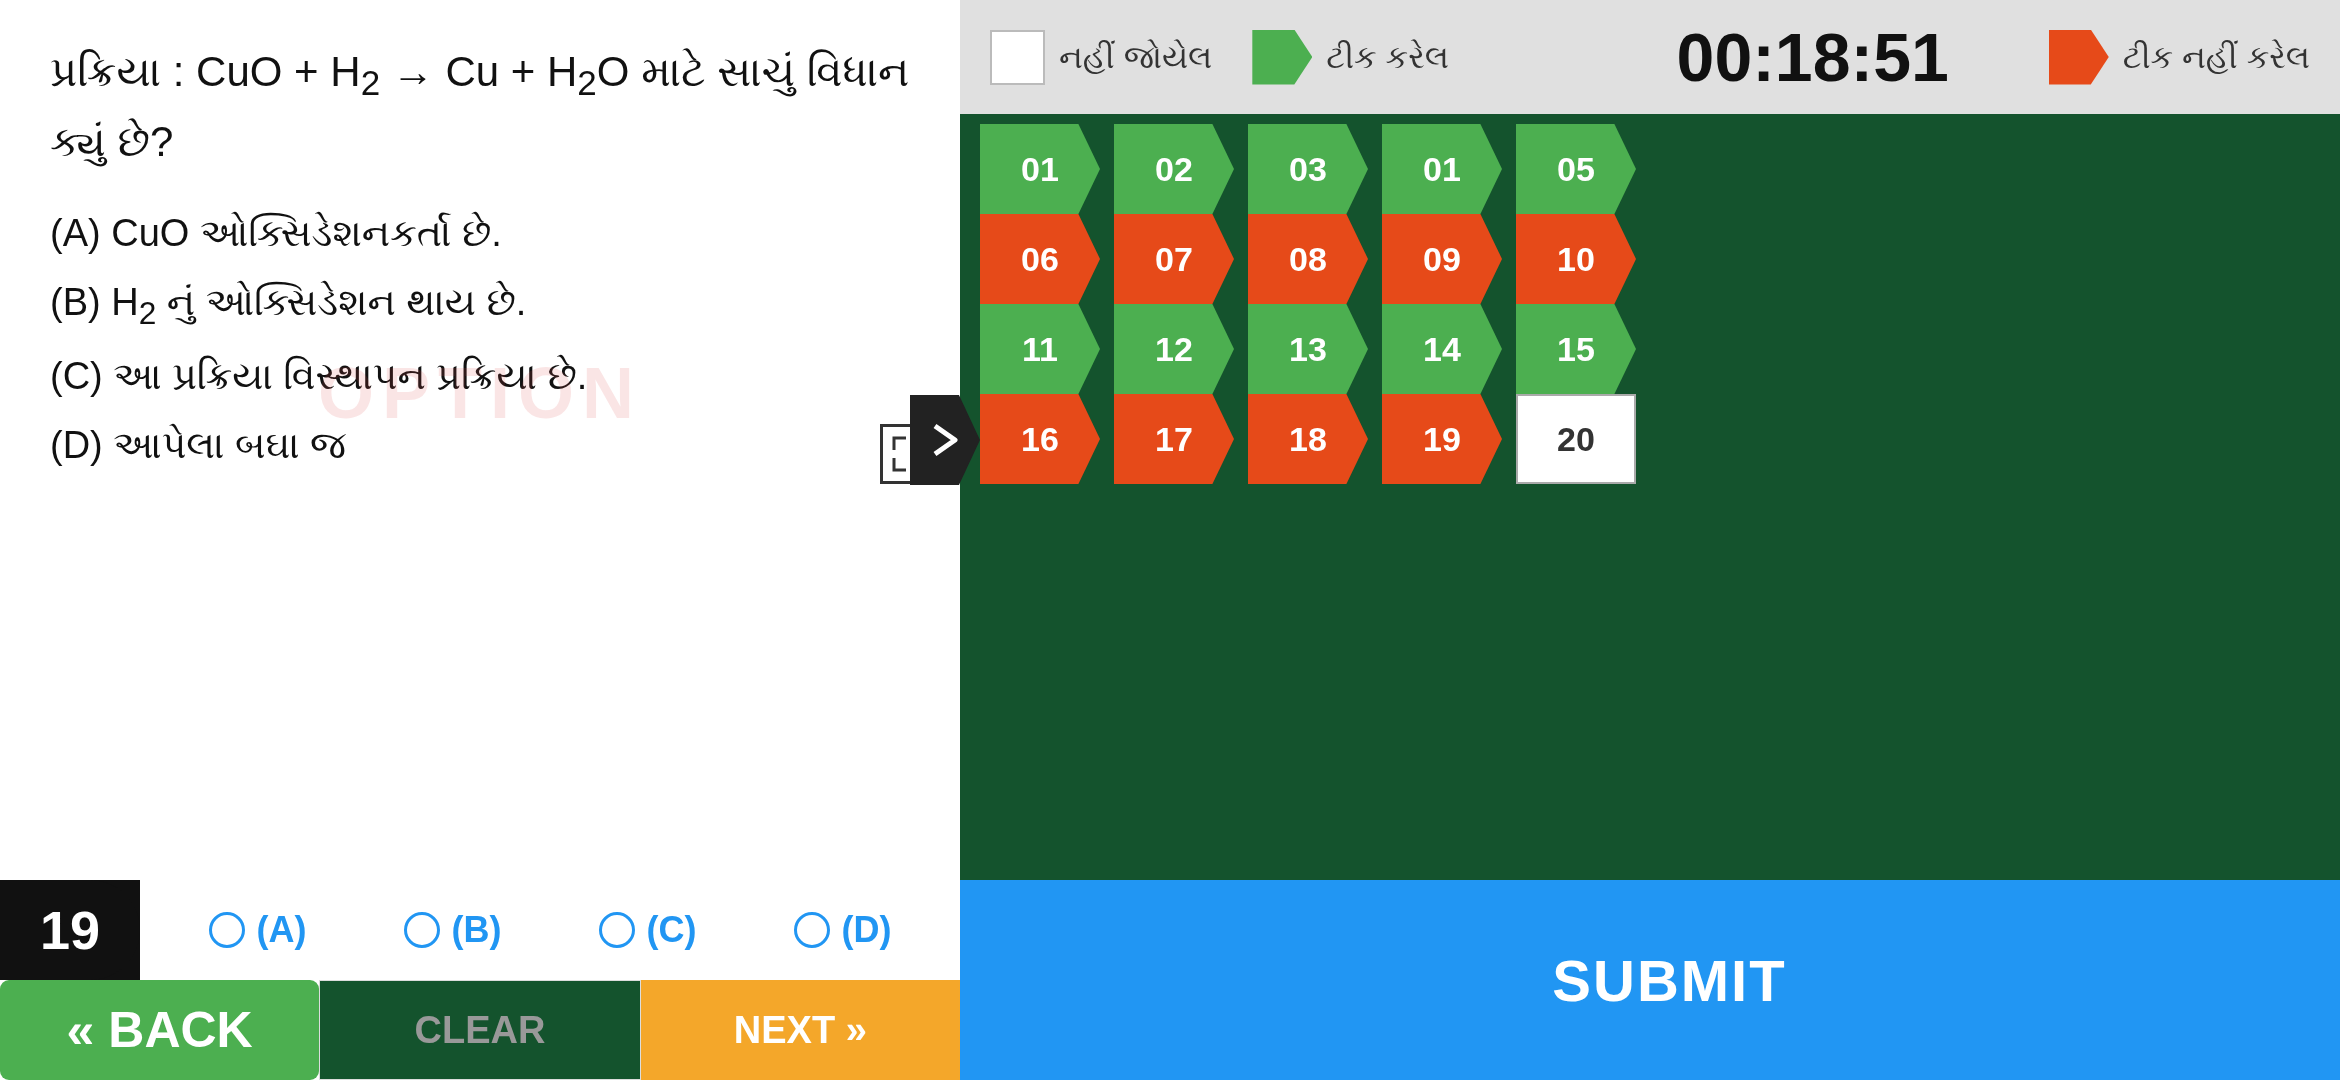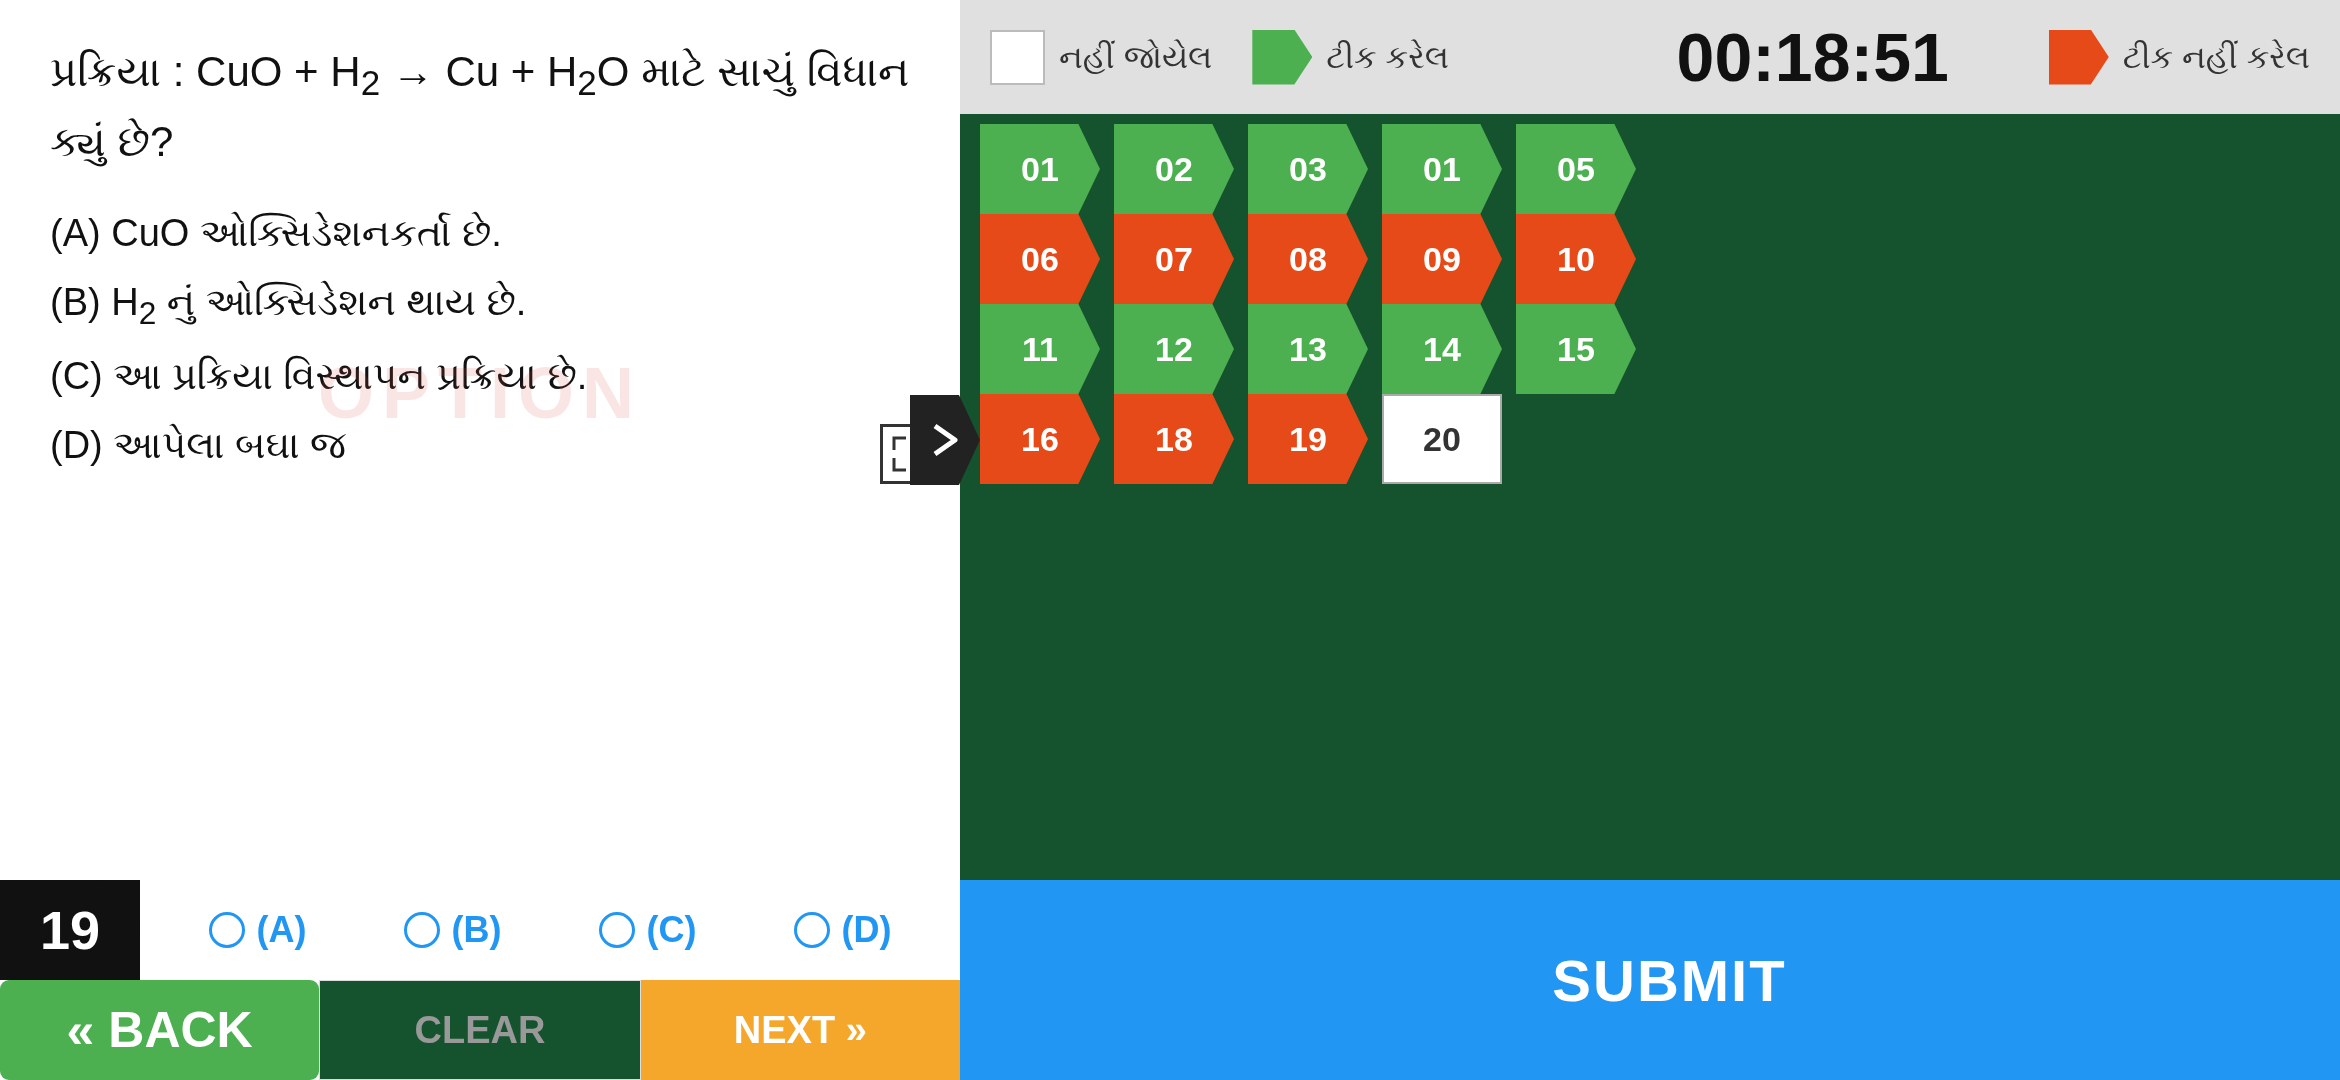--- a/index.html
+++ b/index.html
@@ -442,20 +442,21 @@
       </div>
       <div class="grid-row">
         <div class="q-btn green">11</div>
         <div class="q-btn green">12</div>
         <div class="q-btn green">13</div>
         <div class="q-btn green">14</div>
         <div class="q-btn green">15</div>
       </div>
       <div class="grid-row">
         <div class="q-btn orange">16</div>
+        <div class="q-btn orange">17</div>
         <div class="q-btn orange">18</div>
         <div class="q-btn orange">19</div>
         <div class="q-btn current" style="color: rgb(51, 51, 51);">20</div>
       </div>
     </div>
 
   <div id="submit-area">
     <div id="submit-btn">SUBMIT</div>
   </div>
 </div>

